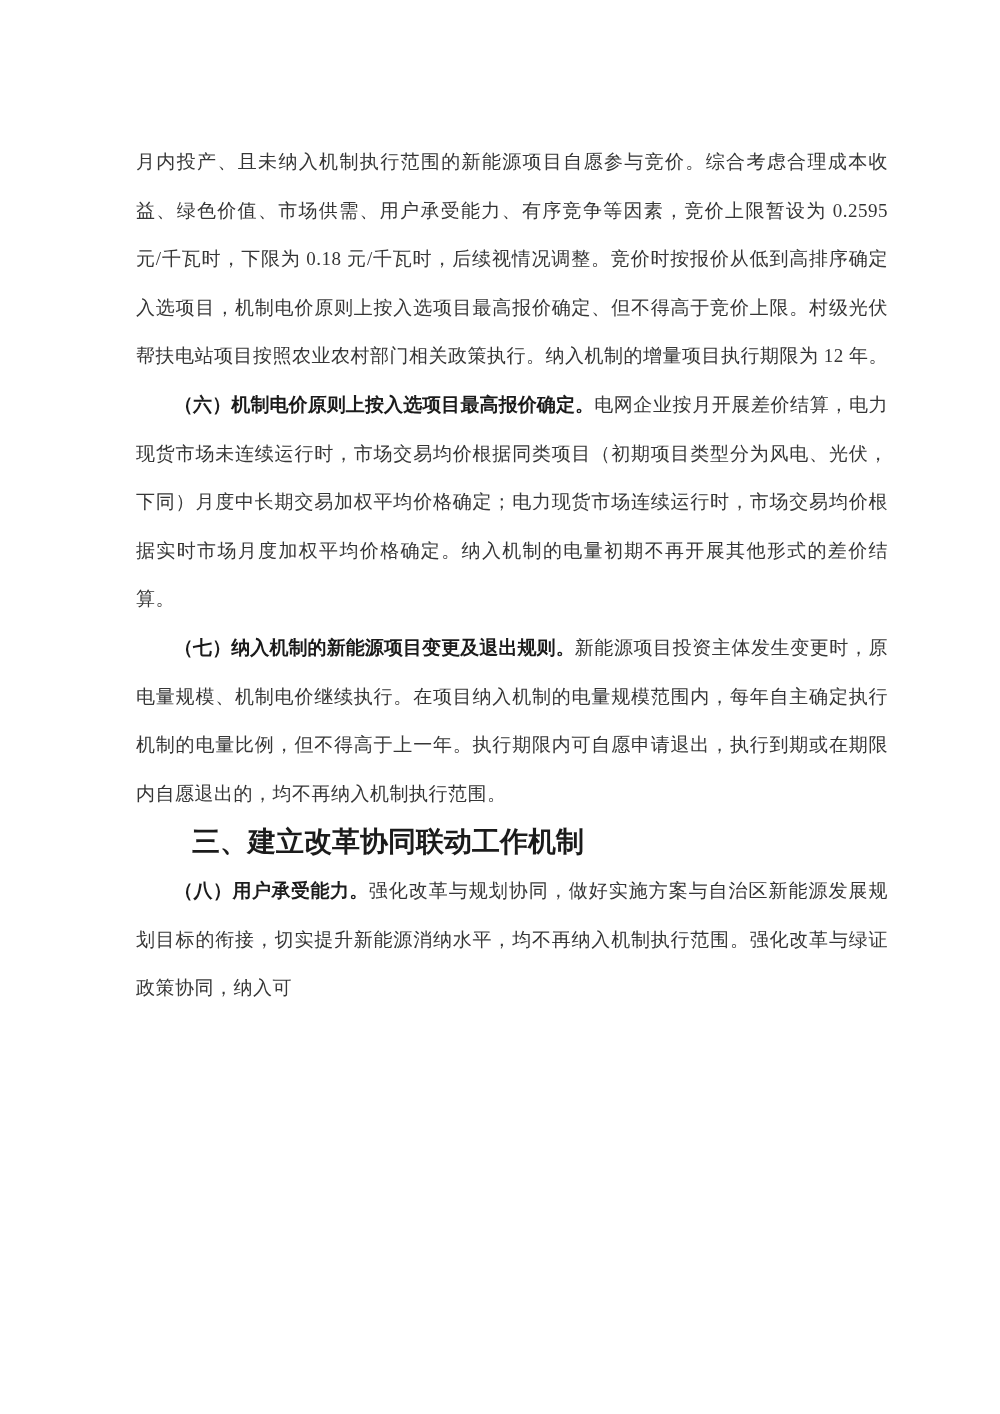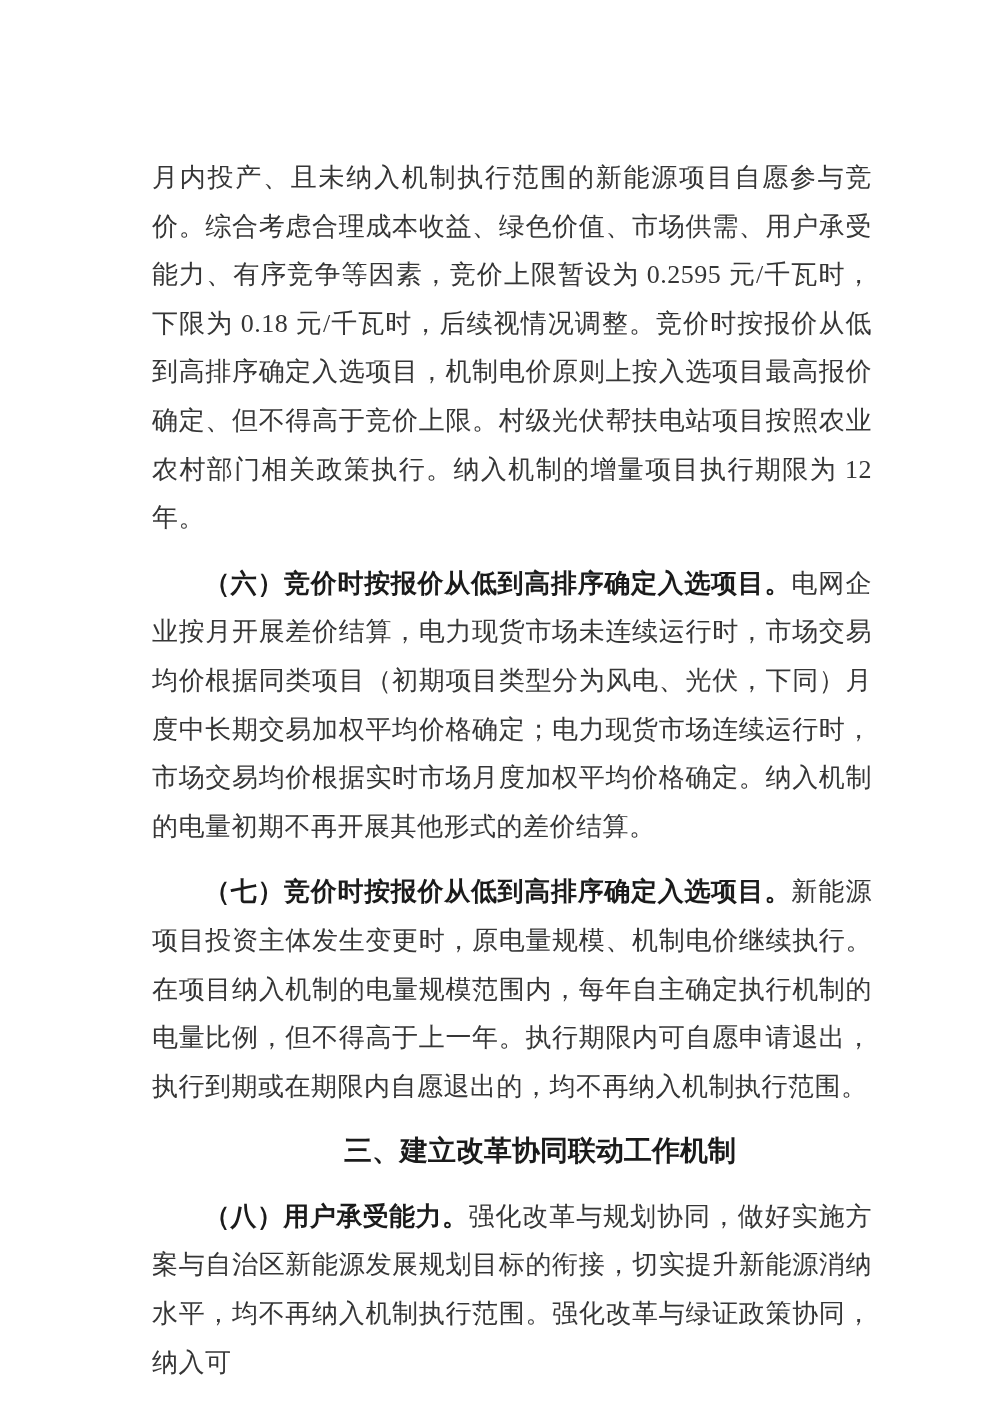--- a/index.html
+++ b/index.html
@@ -21,57 +21,57 @@
     height: 1414px;
     background: #ffffff;
   }
   .content {
     position: absolute;
     top: 138px;
     left: 136px;
     width: 752px;
   }
   p.para {
-    margin: 16px;
-    font-size: 26px;
+    margin: 0;
+    font-size: 19px;
     line-height: 48.6px;
     color: #363636;
     text-align: justify;
     text-justify: inter-character;
     letter-spacing: 0.5px;
     word-break: break-all;
   }
   p.indent { text-indent: 2em; }
   .hei {
     font-family: "Liberation Sans", sans-serif;
     font-weight: 700;
     color: #1b1b1b;
     letter-spacing: 0;
   }
   p.heading {
-    margin: 8px;
+    margin: 0;
     text-indent: 2em;
     font-size: 28px;
     line-height: 48.6px;
     font-family: "Liberation Sans", sans-serif;
     font-weight: 700;
     color: #1b1b1b;
-    text-align: center;
+    text-align: left;
   }
 </style>
 </head>
 <body>
 
 <div class="page">
   <div class="content">
 
     <p class="para"><span>月内投产、且未纳入机制执行范围的新能源项目自愿参与竞价。综合考虑合理成本收益、绿色价值、市场供需、用户承受能力、有序竞争等因素，竞价上限暂设为 0.2595 元/千瓦时，下限为 0.18 元/千瓦时，后续视情况调整。竞价时按报价从低到高排序确定入选项目，机制电价原则上按入选项目最高报价确定、但不得高于竞价上限。村级光伏帮扶电站项目按照农业农村部门相关政策执行。纳入机制的增量项目执行期限为 12 年。</span></p>
 
-    <p class="para indent"><span class="hei">（六）竞价时按报价从低到高排序确定入选项目。</span><span>电网企业按月开展差价结算，电力现货市场未连续运行时，市场交易均价根据同类项目（初期项目类型分为风电、光伏，下同）月度中长期交易加权平均价格确定；电力现货市场连续运行时，市场交易均价根据实时市场月度加权平均价格确定。纳入机制的电量初期不再开展其他形式的差价结算。</span></p>
+    <p class="para indent"><span class="hei">（六）机制电价原则上按入选项目最高报价确定。</span><span>电网企业按月开展差价结算，电力现货市场未连续运行时，市场交易均价根据同类项目（初期项目类型分为风电、光伏，下同）月度中长期交易加权平均价格确定；电力现货市场连续运行时，市场交易均价根据实时市场月度加权平均价格确定。纳入机制的电量初期不再开展其他形式的差价结算。</span></p>
 
-    <p class="para indent"><span class="hei">（七）竞价时按报价从低到高排序确定入选项目。</span><span>新能源项目投资主体发生变更时，原电量规模、机制电价继续执行。在项目纳入机制的电量规模范围内，每年自主确定执行机制的电量比例，但不得高于上一年。执行期限内可自愿申请退出，执行到期或在期限内自愿退出的，均不再纳入机制执行范围。</span></p>
+    <p class="para indent"><span class="hei">（七）纳入机制的新能源项目变更及退出规则。</span><span>新能源项目投资主体发生变更时，原电量规模、机制电价继续执行。在项目纳入机制的电量规模范围内，每年自主确定执行机制的电量比例，但不得高于上一年。执行期限内可自愿申请退出，执行到期或在期限内自愿退出的，均不再纳入机制执行范围。</span></p>
 
     <p class="heading"><span>三、建立改革协同联动工作机制</span></p>
 
     <p class="para indent"><span class="hei">（八）用户承受能力。</span><span>强化改革与规划协同，做好实施方案与自治区新能源发展规划目标的衔接，切实提升新能源消纳水平，均不再纳入机制执行范围。强化改革与绿证政策协同，纳入可</span></p>
 
   </div>
 </div>
 
 </body></html>

